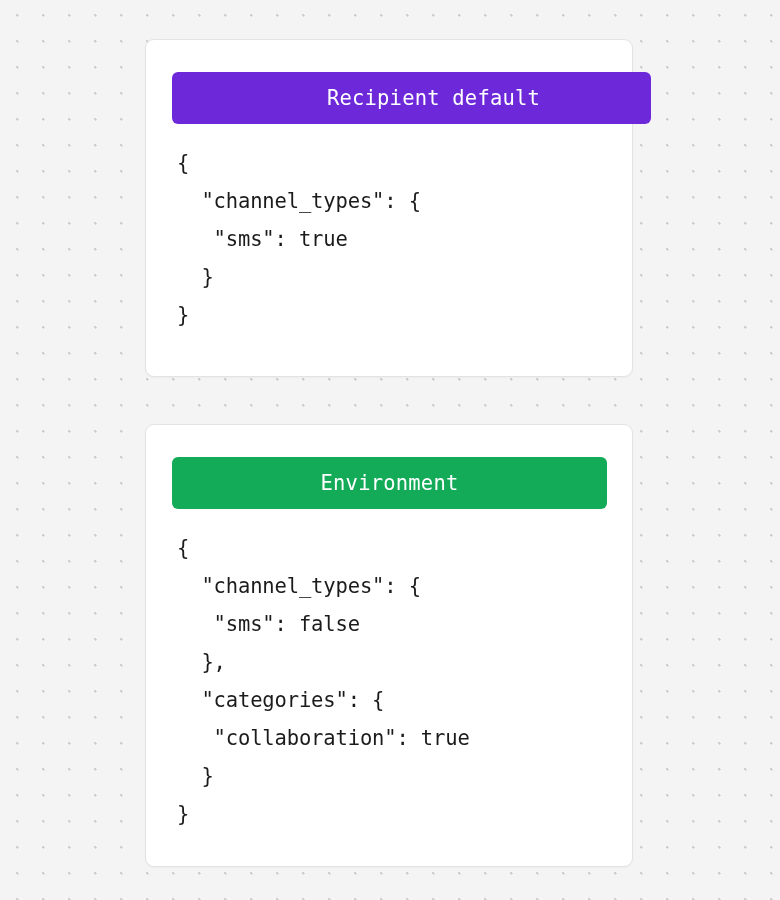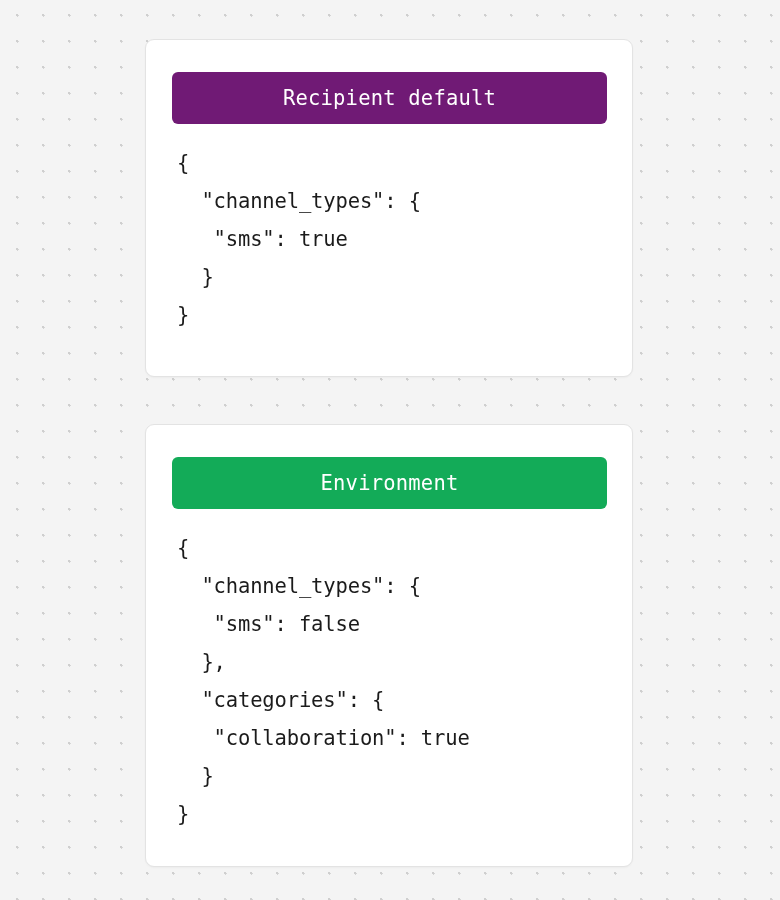--- a/index.html
+++ b/index.html
@@ -59,21 +59,21 @@
 
   .card-header-label {
     color: #ffffff;
     font-family: "DejaVu Sans Mono", "Liberation Mono", monospace;
     font-size: 20.5px;
     letter-spacing: 0.2px;
     line-height: 1;
     white-space: pre;
   }
 
-  .header-blue  { background-color: #701a75; }
+  .header-blue  { background-color: #6d28d9; padding-left: 44px; }
   .header-green { background-color: #13ab58; }
 
   .card-body {
     position: absolute;
     left: 31px;
     top: 104px;
     right: 18px;
   }
 
   .code-block {

